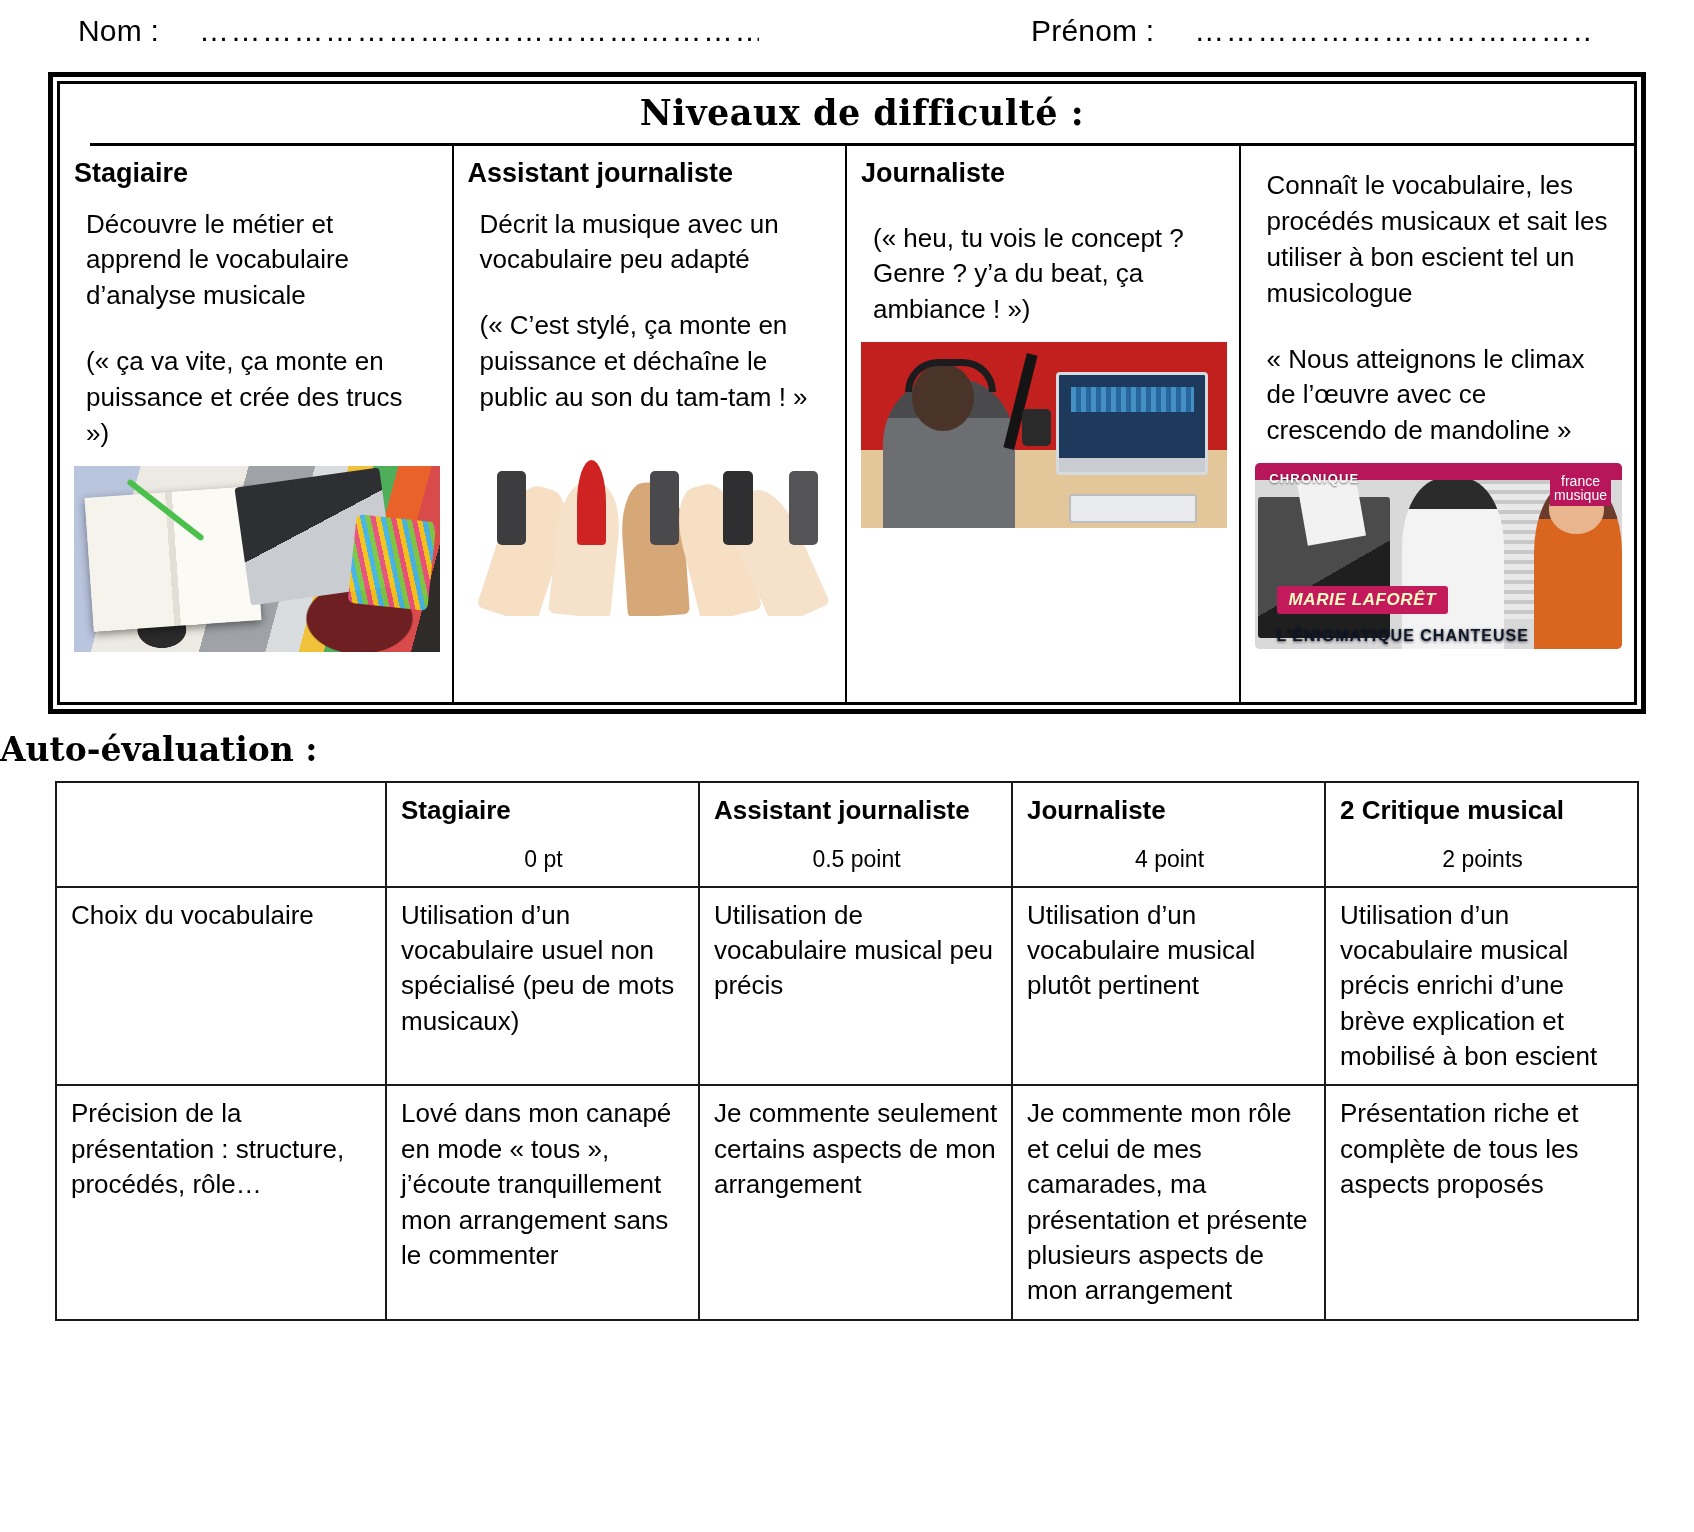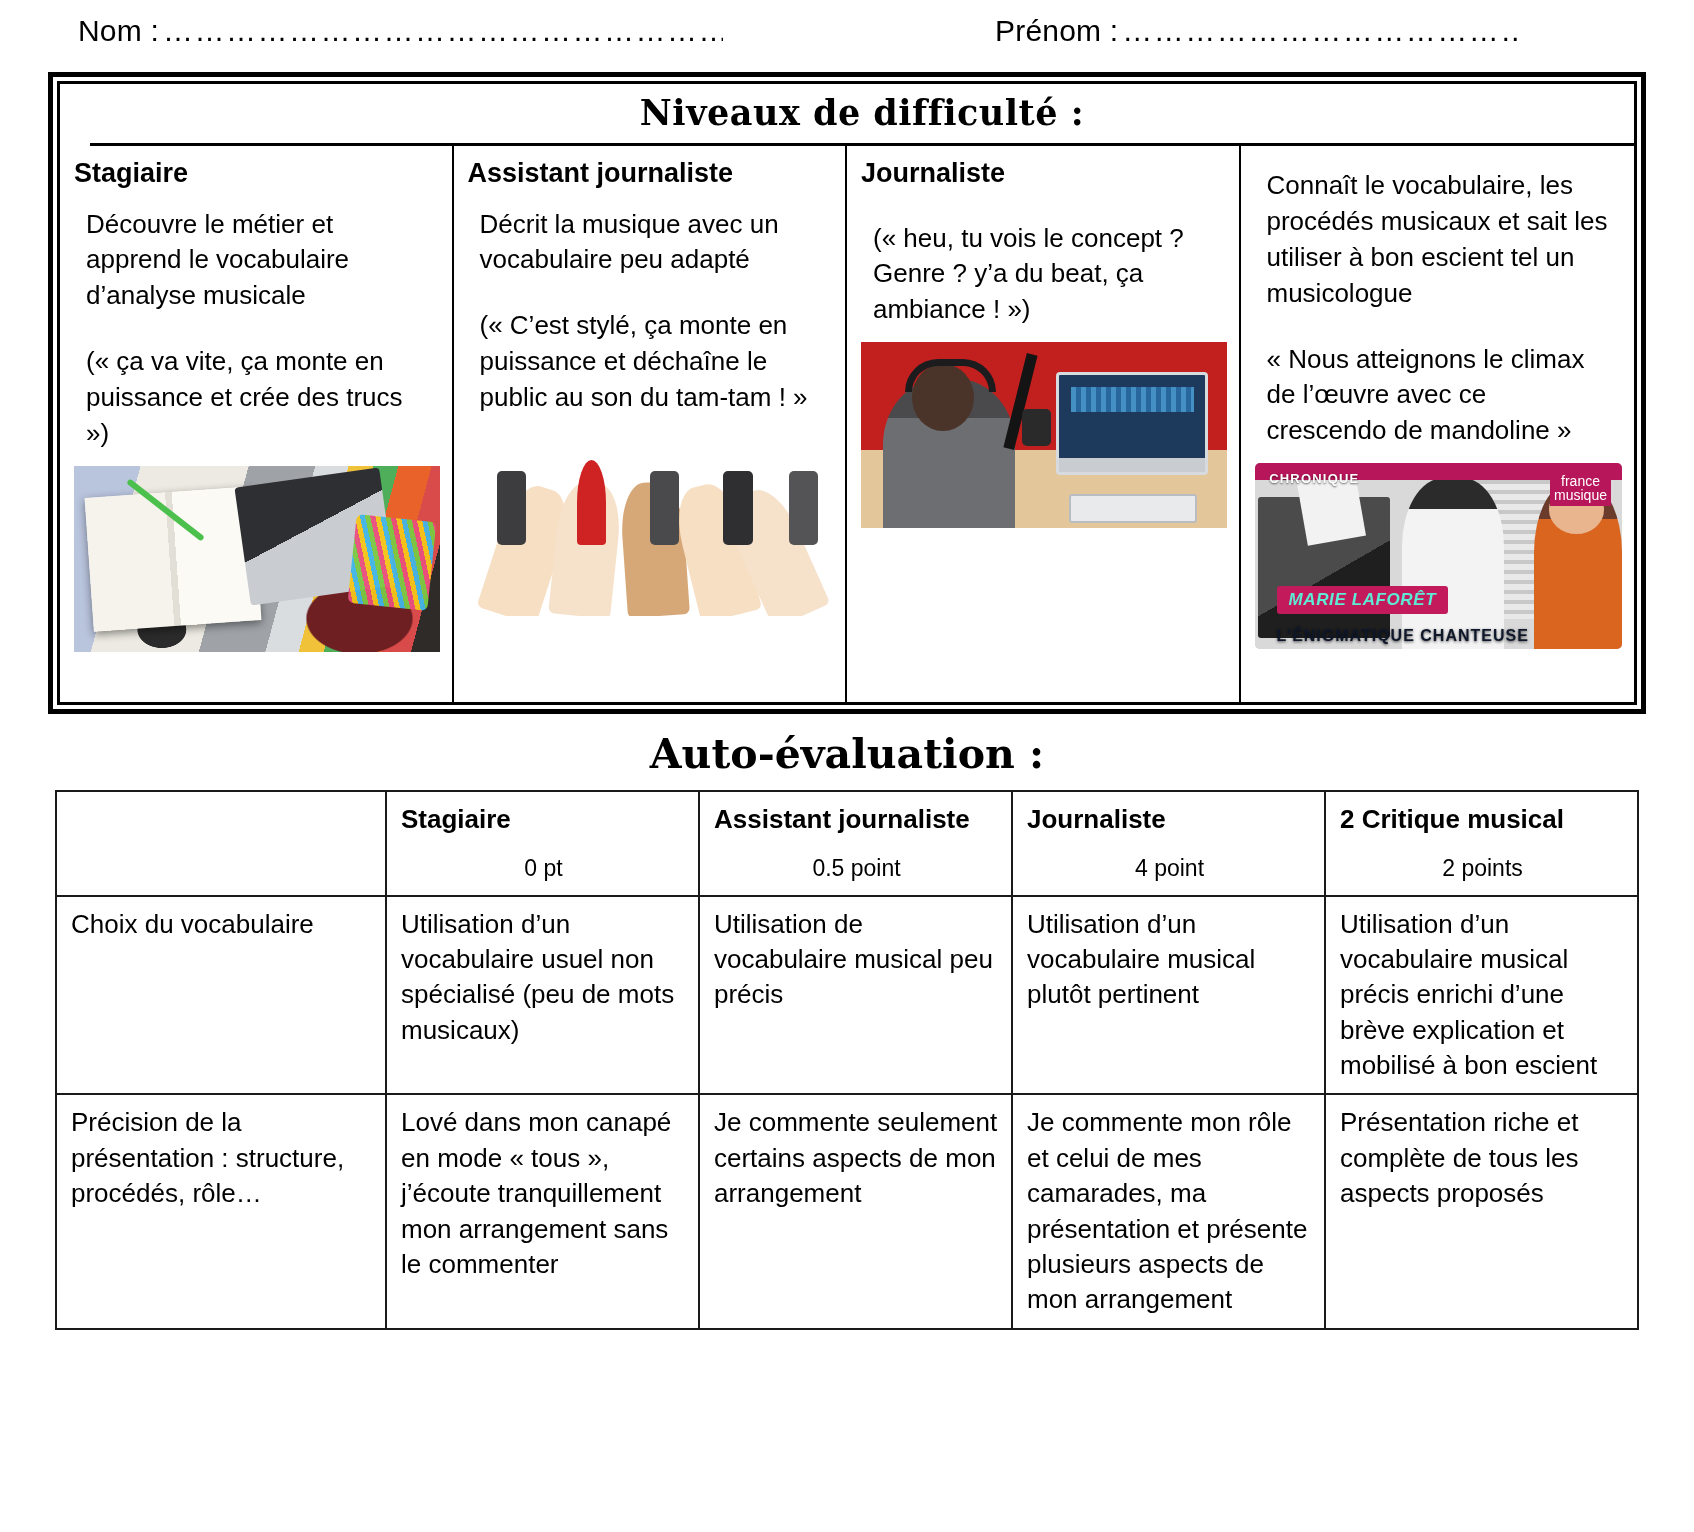--- a/index.html
+++ b/index.html
@@ -21,20 +21,21 @@
     display: flex;
     align-items: baseline;
     padding: 14px 30px 0 78px;
     font-size: 30px;
     letter-spacing: 0.2px;
   }
   .name-field {
     display: flex;
     align-items: center;
     white-space: nowrap;
+    gap: 36px;
   }
   .name-label { font-size: 30px; }
   .dots {
     font-size: 30px;
     letter-spacing: 1.5px;
     margin-left: 4px;
     overflow: hidden;
     display: inline-block;
   }
   .field-nom { margin-right: 0; }
@@ -347,45 +348,44 @@
     line-height: 1.05;
     padding: 3px 4px;
     text-align: center;
     font-family: "Liberation Sans", sans-serif;
   }
   .chr-name {
     position: absolute;
     left: 6%;
     bottom: 19%;
     background: #c31a5c;
-    color: #5eead4;
+    color: #fef9c3;
     font-style: italic;
     font-weight: bold;
     font-size: 17px;
     letter-spacing: .6px;
     padding: 4px 12px;
     border-radius: 3px;
   }
   .chr-sub {
     position: absolute;
     left: 6%;
     bottom: 2%;
     color: #0f172a;
     font-size: 16px;
     letter-spacing: 1px;
     text-shadow: 0 1px 3px rgba(0,0,0,.7);
     font-weight: bold;
   }
 
   
   .auto-title {
-    text-align: center;
     font-family: "DejaVu Serif", serif;
     font-weight: bold;
-    font-size: 41px;
+    font-size: 33px;
     margin: 16px 0 12px 0;
   }
   table.eval {
     border-collapse: collapse;
     width: 1582px;
     margin: 0 auto;
     table-layout: fixed;
   }
   table.eval td, table.eval th {
     border: 2px solid #1a1a1a;

